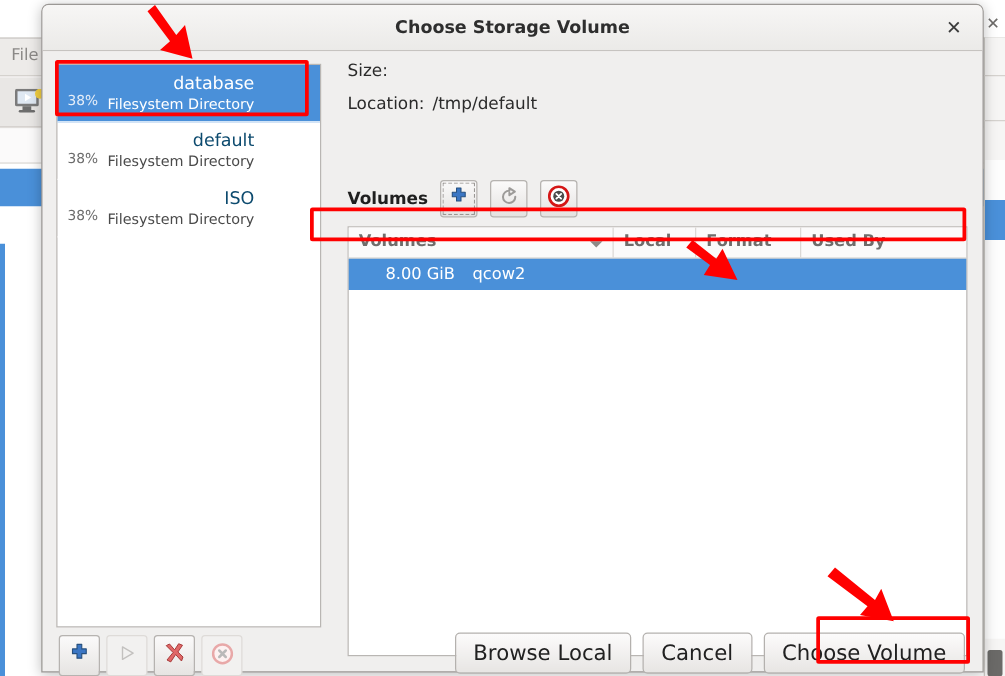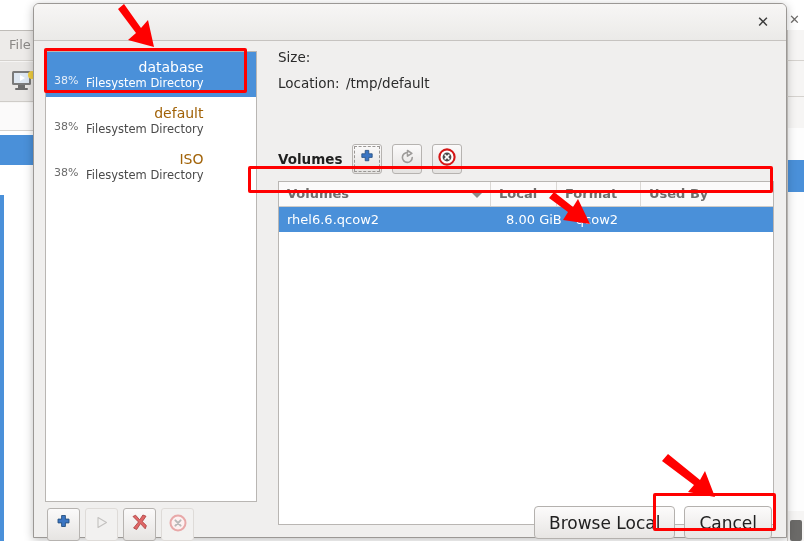--- a/index.html
+++ b/index.html
@@ -130,21 +130,21 @@
   }
   .pool-item.selected { background: #4a90d9; }
   .pool-pct {
     width: 34px; flex: 0 0 34px;
     font-size: 11px; color: #6b6b6b;
     text-align: left; padding-left: 2px;
     align-self: flex-end; padding-bottom: 6px;
   }
   .pool-item.selected .pool-pct { color: #e6eef8; }
   .pool-texts { display: flex; flex-direction: column; justify-content: center; align-items: flex-end; }
-  .pool-name { font-size: 14px; color: #a16207; line-height: 17px; }
+  .pool-name { font-size: 14px; color: #0c4a6e; line-height: 17px; }
   .pool-type { font-size: 11.5px; color: #4a4a4a; line-height: 15px; }
   .pool-item.selected .pool-name { color: #ffffff; }
   .pool-item.selected .pool-type { color: #ffffff; }
 
   
   .pool-toolbar {
     position: absolute; left: 13px; top: 467px;
     display: flex; gap: 5px;
   }
   .tb-btn {
@@ -266,20 +266,21 @@
   <div class="bg-right-line1"></div>
   <div class="bg-right-line2"></div>
   <div class="bg-right-white"></div>
   <div class="bg-right-rowsel"></div>
   <div class="bg-right-close">✕</div>
   <div class="bg-scroll-thumb"></div>
 
   <div class="dialog">
 
     <div class="titlebar">
+      <div class="title-text">Choose Storage Volume</div>
       <div class="title-close">✕</div>
     </div>
 
     <div class="dlg-body">
 
       <div class="pool-list">
 
         <div class="pool-item selected">
           <span class="pool-pct">38%</span>
           <span class="pool-texts">
@@ -386,30 +387,30 @@
           </div>
           <div class="vt-th" style="width:84px">
             <span>Format</span>
           </div>
           <div class="vt-th" style="width:132px">
             <span>Used By</span>
           </div>
         </div>
 
         <div class="vt-row selected">
-          <div class="vt-cell" style="width:212px">rhel6.6.qcow2</div>
           <div class="vt-cell num" style="width:66px">8.00 GiB</div>
           <div class="vt-cell" style="width:84px">qcow2</div>
           <div class="vt-cell" style="width:132px"></div>
         </div>
       </div>
 
       <div class="dlg-actions">
         <div class="dlg-btn">Browse Local</div>
         <div class="dlg-btn">Cancel</div>
+        <div class="dlg-btn">Choose Volume</div>
       </div>
 
     </div>
   </div>
 
   <div class="hl" style="left:44px; top:48px; width:203px; height:45px;"></div>
   <div class="hl" style="left:248px; top:166px; width:525px; height:27px;"></div>
   <div class="hl" style="left:653px; top:493px; width:123px; height:38px;"></div>
 
   <svg class="annot-svg">

